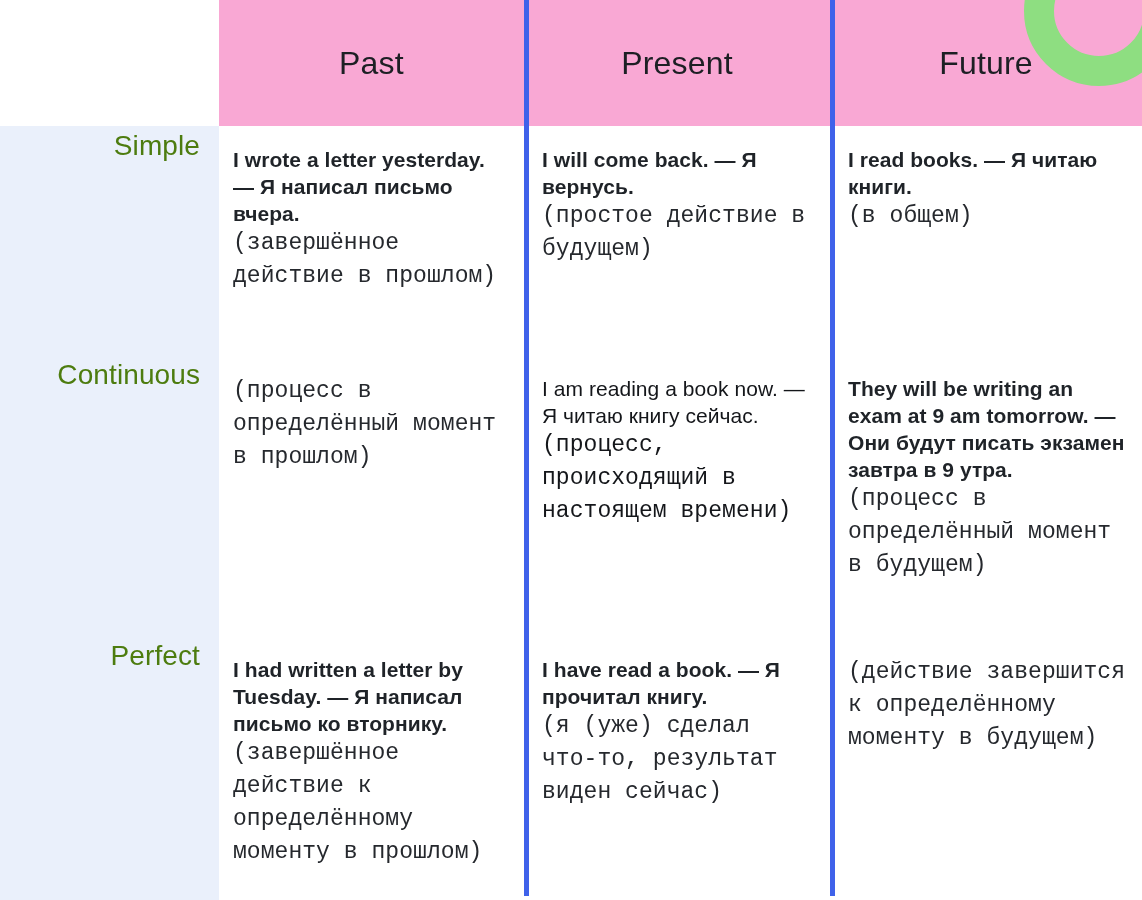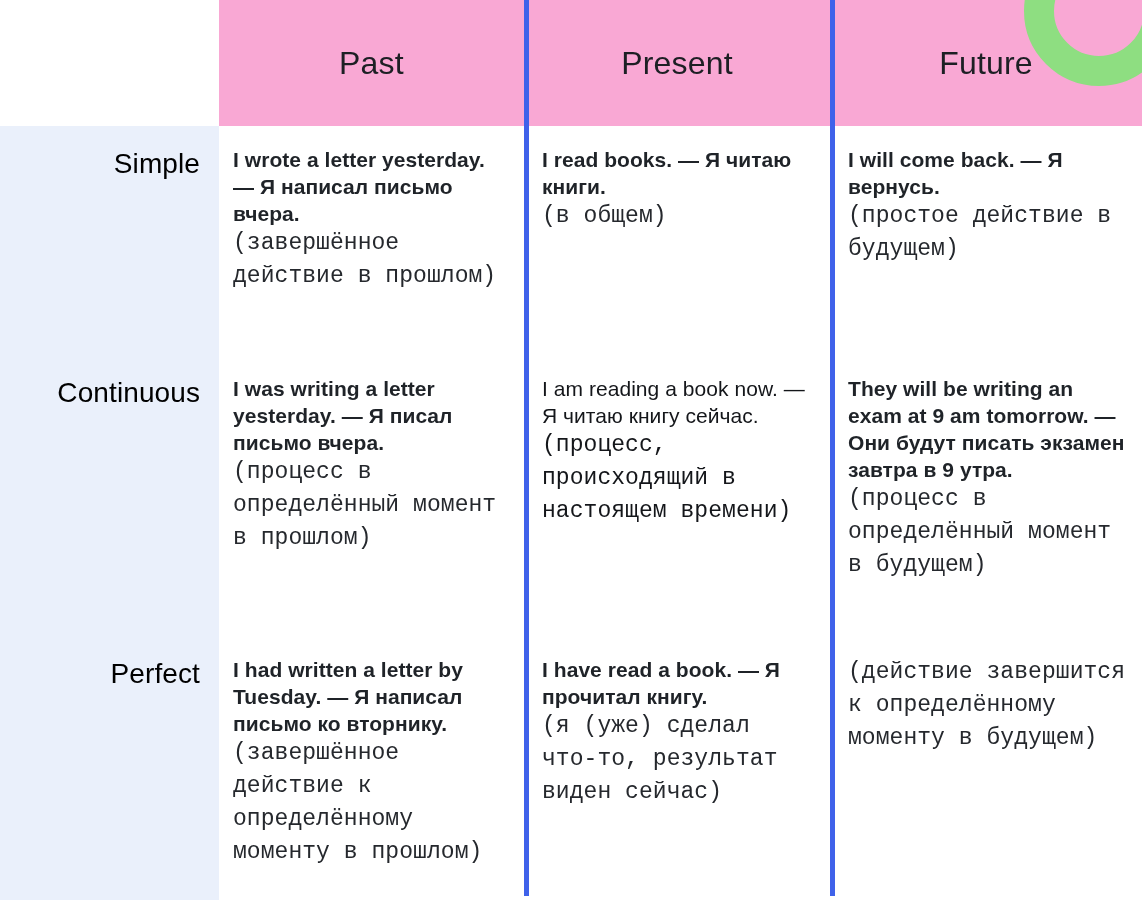--- a/index.html
+++ b/index.html
@@ -63,24 +63,24 @@
     color: #1d1f24;
     letter-spacing: 0.2px;
   }
 
   
   .row-head {
     background: #eaf0fb;
     display: flex;
     align-items: flex-start;
     justify-content: flex-end;
-    padding: 22px 19px 0 10px;
+    padding: 4px 19px 0 10px;
     font-size: 28px;
     font-weight: 400;
-    color: #000000;
+    color: #4d7c0f;
     letter-spacing: 0.1px;
   }
 
   
   .body-cell {
     padding: 20px 14px 0 14px;
     background: #ffffff;
   }
 
   .body-cell.col-present,
@@ -143,34 +143,33 @@
 
     <div class="cell col-head">Future</div>
 
     <div class="cell row-head">Simple</div>
 
     <div class="cell body-cell col-past">
       <div class="sentence">I wrote a letter yesterday.  — Я написал письмо вчера.</div>
       <div class="note">(завершённое действие в прошлом)</div>
     </div>
 
+    <div class="cell body-cell col-future">
+      <div class="sentence">I will come back. — Я вернусь.</div>
+      <div class="note">(простое действие в будущем)</div>
+    </div>
+
     <div class="cell body-cell col-present">
       <div class="sentence">I read books. — Я читаю книги.</div>
       <div class="note">(в общем)</div>
     </div>
 
-    <div class="cell body-cell col-future">
-      <div class="sentence">I will come back. — Я вернусь.</div>
-      <div class="note">(простое действие в будущем)</div>
-    </div>
-
     <div class="cell row-head">Continuous</div>
 
     <div class="cell body-cell col-past">
-      <div class="sentence">I was writing a letter yesterday. — Я писал письмо вчера.</div>
       <div class="note">(процесс в определённый момент в прошлом)</div>
     </div>
 
     <div class="cell body-cell col-present emphasis">
       <div class="sentence">I am reading a book now. — Я читаю книгу сейчас.</div>
       <div class="note">(процесс, происходящий в настоящем времени)</div>
     </div>
 
     <div class="cell body-cell col-future">
       <div class="sentence">They will be writing an exam at 9 am tomorrow. — Они будут писать экзамен завтра в 9 утра.</div>

